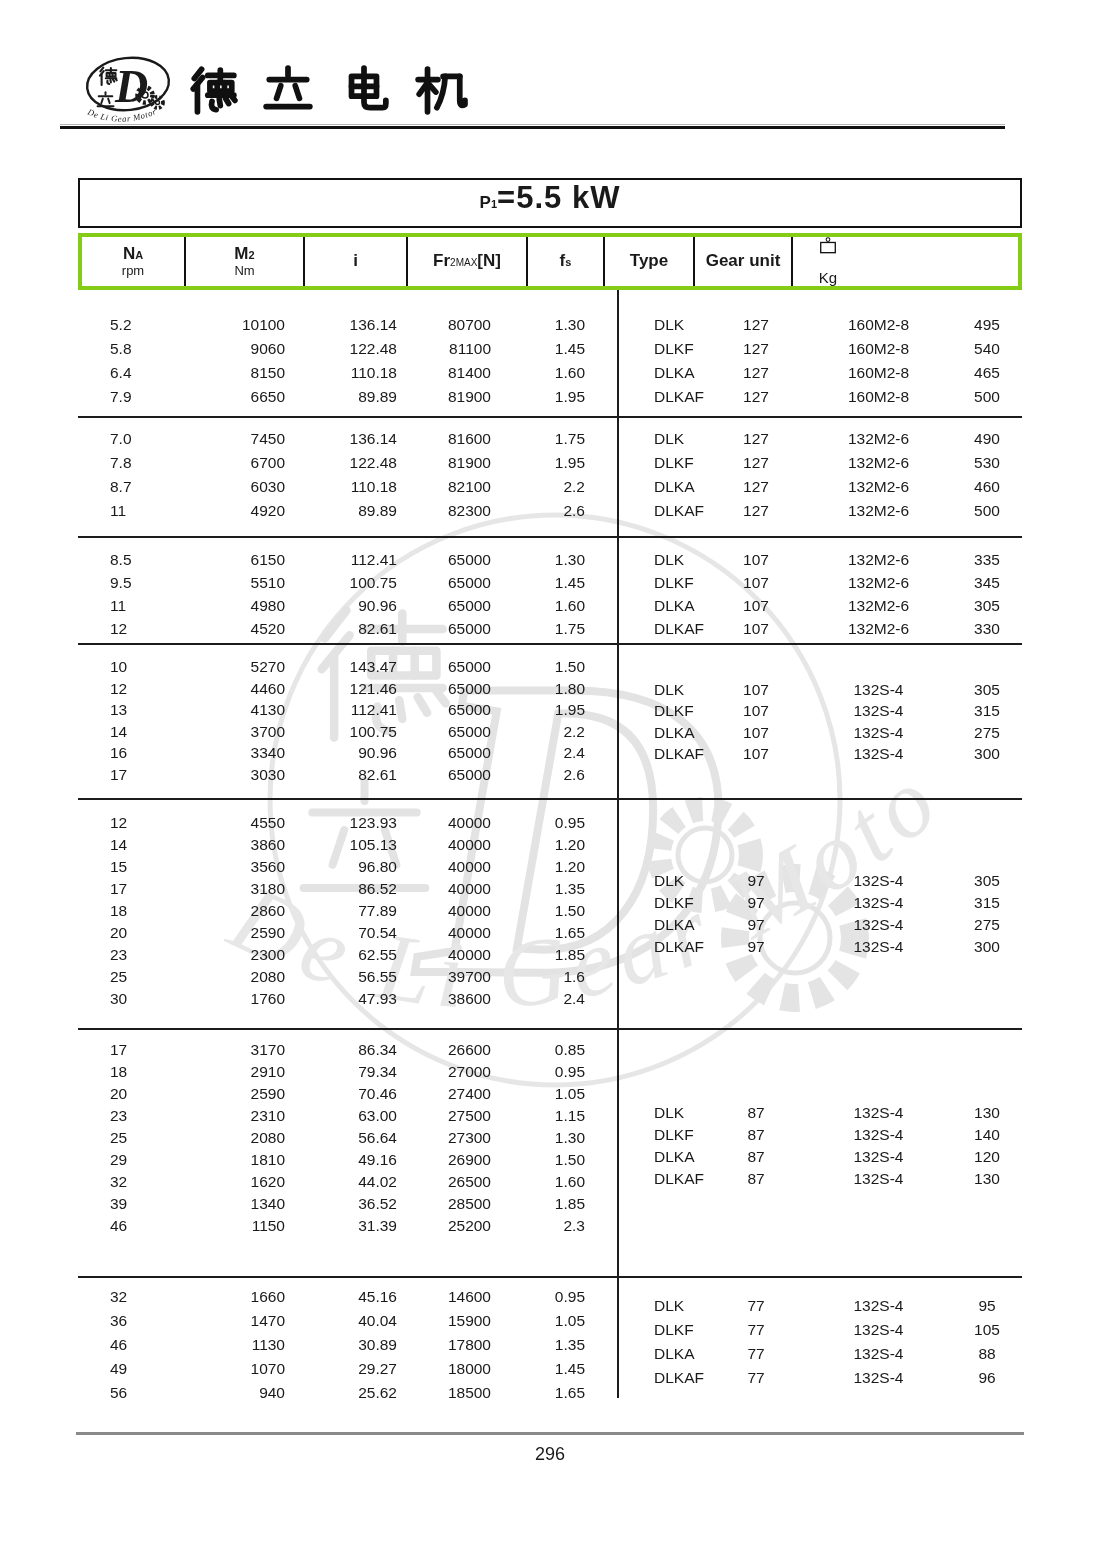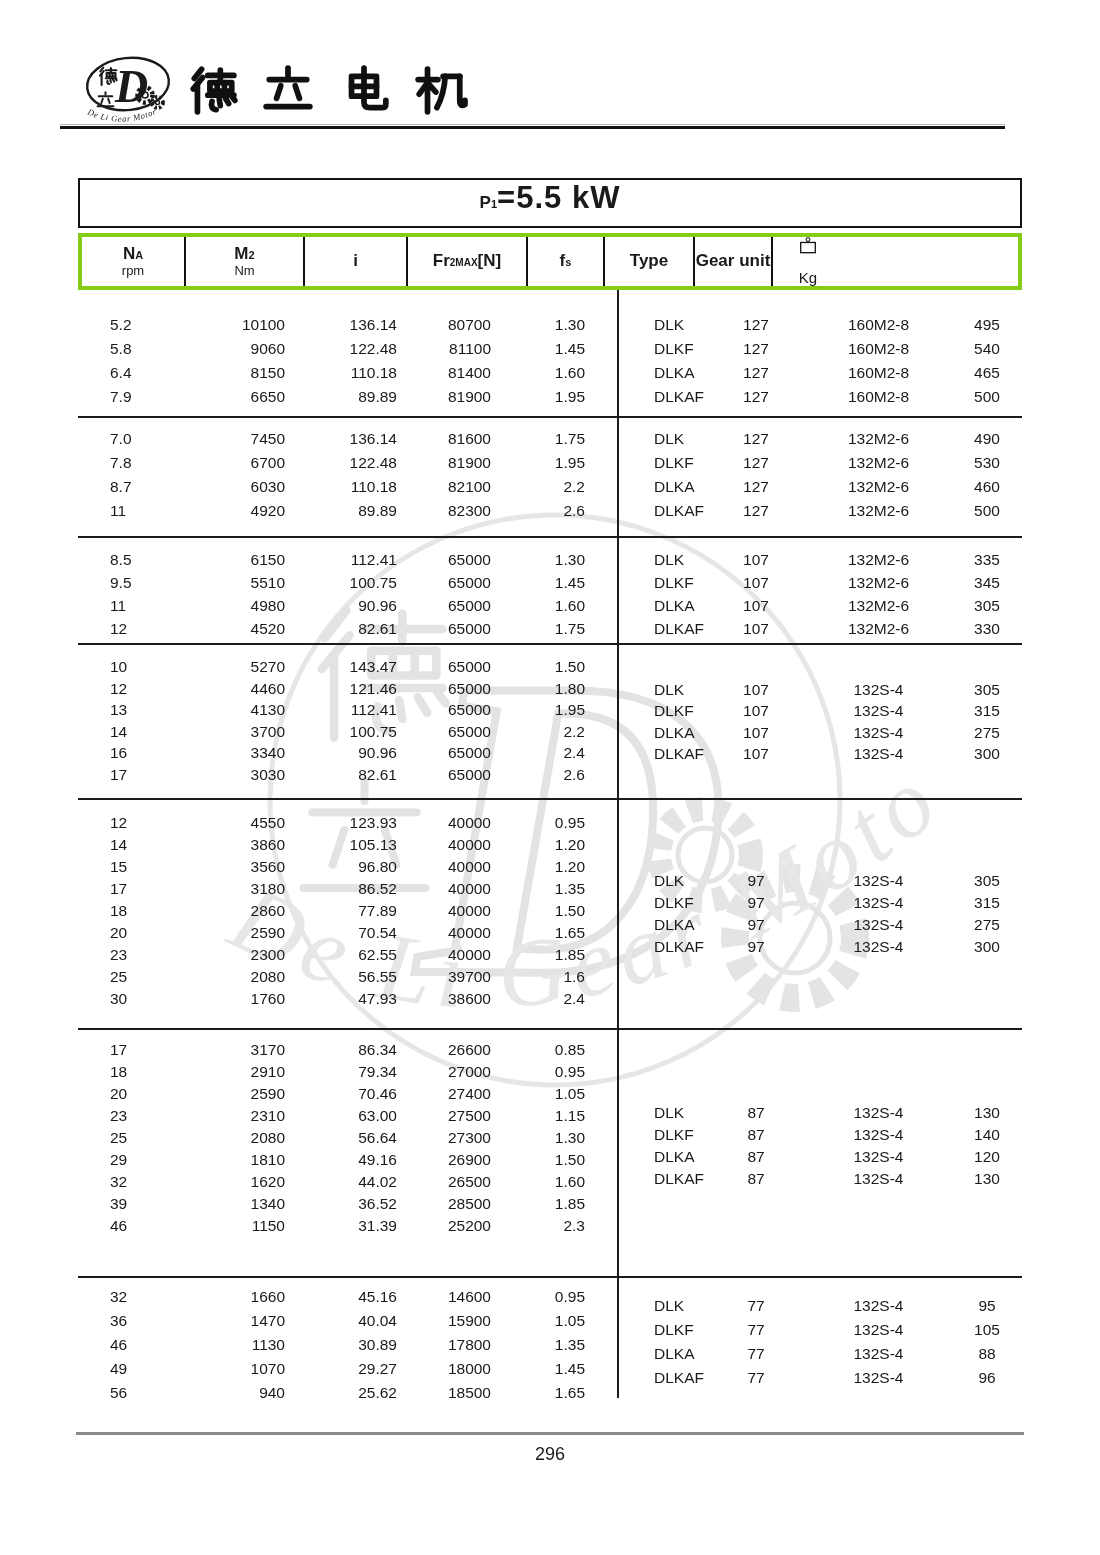--- a/index.html
+++ b/index.html
@@ -23,24 +23,24 @@
   .title-box .t-big{font-size:31px;font-weight:bold;letter-spacing:1px;}
 
   
   .head-row{position:absolute;left:78px;top:233px;width:944px;height:57px;border:4px solid #84cc16;
             box-sizing:border-box;display:flex;}
   .hcell{border-right:2px solid #111;box-sizing:border-box;display:flex;flex-direction:column;
          align-items:center;justify-content:center;line-height:1.1;}
   .hcell:last-child{border-right:none;}
   .h-main{font-size:17px;font-weight:bold;}
   .h-sub{font-size:11px;font-weight:bold;}
-  .h-sub2{font-size:10px;font-weight:bold;}
+  .h-sub2{font-size:10px;font-weight:normal;}
   .h-unit{font-size:13px;font-weight:normal;}
   .w-na{width:104px;}.w-m2{width:119px;}.w-i{width:103px;}.w-fr{width:120px;}.w-fs{width:77px;}
-  .w-type{width:90px;}.w-gear{width:78px;justify-content:center;}.w-motor{width:149px;}.w-kg{width:70px;}
+  .w-type{width:90px;}.w-gear{width:98px;justify-content:center;}.w-motor{width:149px;}.w-kg{width:70px;}
   .kg-label{font-size:15px;font-weight:normal;margin-top:15px;}
 
   
   .data-area{position:absolute;left:78px;top:290px;width:944px;font-size:15.5px;}
   .v-divider{position:absolute;left:539px;top:0;width:2px;height:1108px;background:#1c1c1c;}
   .group{position:relative;box-sizing:border-box;}
   .group.sep{border-bottom:2px solid #1c1c1c;}
   .row{display:flex;height:var(--rh);line-height:var(--rh);}
   .row span{box-sizing:border-box;display:block;}
   .c-na{width:104px;padding-left:32px;text-align:left;}

